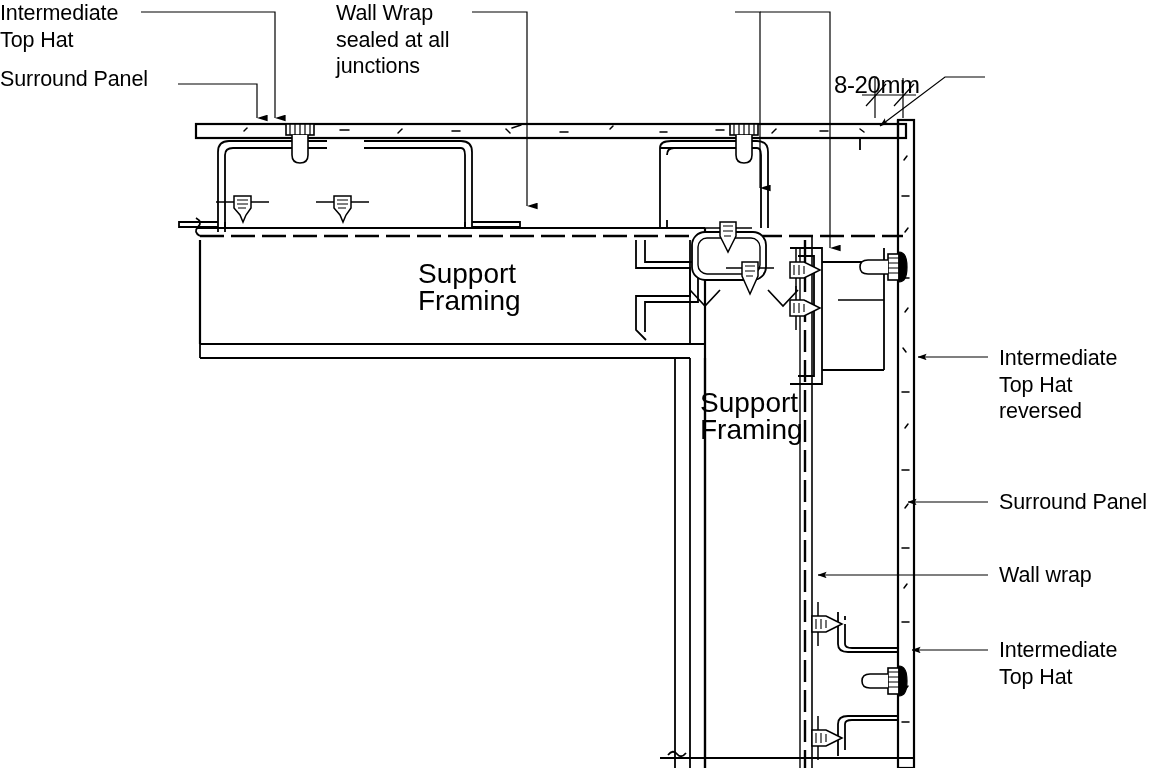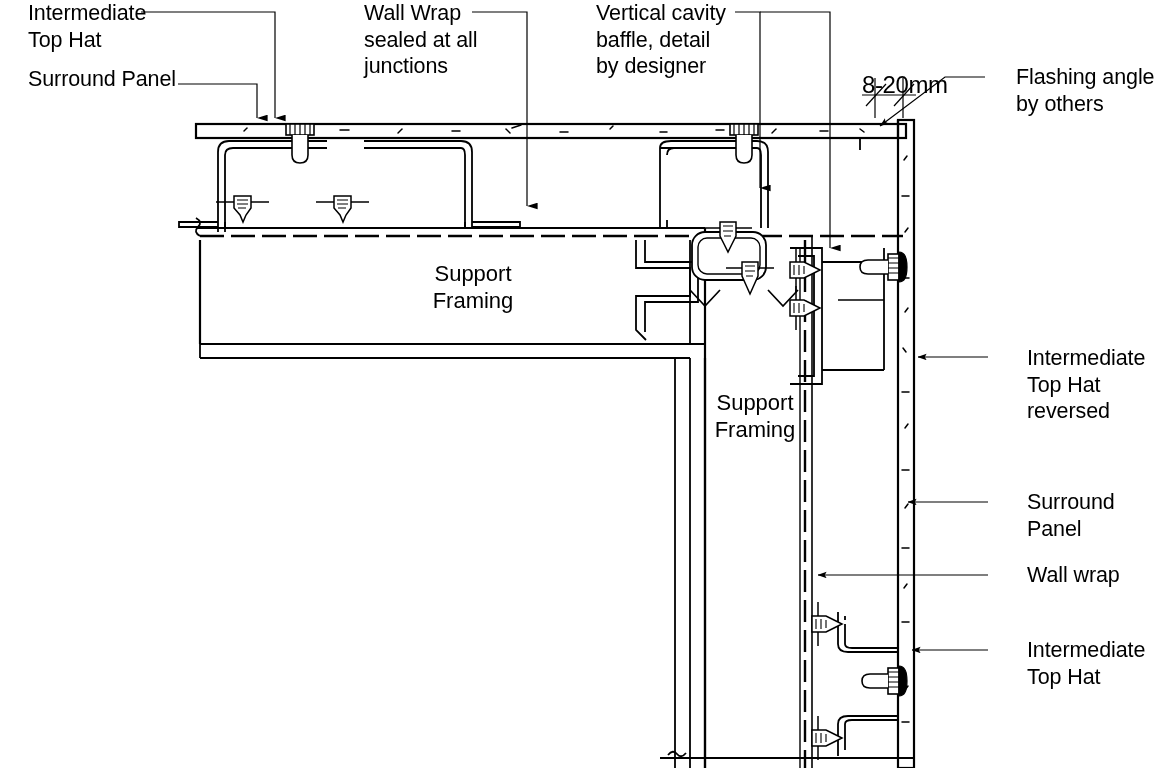--- a/index.html
+++ b/index.html
@@ -13,31 +13,30 @@
   }
   #svgroot{position:absolute;left:0;top:0;width:1162px;height:768px;}
   .lbl{
     position:absolute;
     font-family:"Liberation Sans", sans-serif;
     font-size:21.5px;
     line-height:26.5px;
     color:#000000;
     white-space:pre-line;
     letter-spacing:-0.1px;
-    padding-left:28px;
   }
   .lbl.dim{font-size:24px;letter-spacing:-0.4px;}
   .inner-lbl{
     position:absolute;
     font-family:"Liberation Sans", sans-serif;
-    font-size:22px;
+    font-size:28px;
     line-height:27px;
     color:#000000;
     white-space:pre-line;
-    text-align:center;
+    text-align:left;
   }
 </style>
 </head>
 <body>
 
 <div id="stage">
 
   <svg id="svgroot" viewBox="0 0 1162 768">
     <defs>
       <marker id="ar" markerWidth="9" markerHeight="9" refX="8.6" refY="3.2" orient="auto" markerUnits="userSpaceOnUse">
@@ -315,28 +314,23 @@
 
   <div class="lbl" style="left:0px; top:0px;">Intermediate
 Top Hat</div>
 
   <div class="lbl" style="left:0px; top:66px;">Surround Panel</div>
 
   <div class="lbl" style="left:336px; top:0px;">Wall Wrap
 sealed at all
 junctions</div>
 
-  <div class="lbl" style="left:568px; top:0px;">Vertical cavity
-baffle, detail
-by designer</div>
 
   <div class="lbl dim" style="left:834px; top:72px;">8-20mm</div>
 
-  <div class="lbl" style="left:988px; top:64px;">Flashing angle
-by others</div>
 
   <div class="lbl" style="left:999px; top:345px;">Intermediate
 Top Hat
 reversed</div>
 
   <div class="lbl" style="left:999px; top:489px;">Surround Panel</div>
 
   <div class="lbl" style="left:999px; top:562px;">Wall wrap</div>
 
   <div class="lbl" style="left:999px; top:637px;">Intermediate

